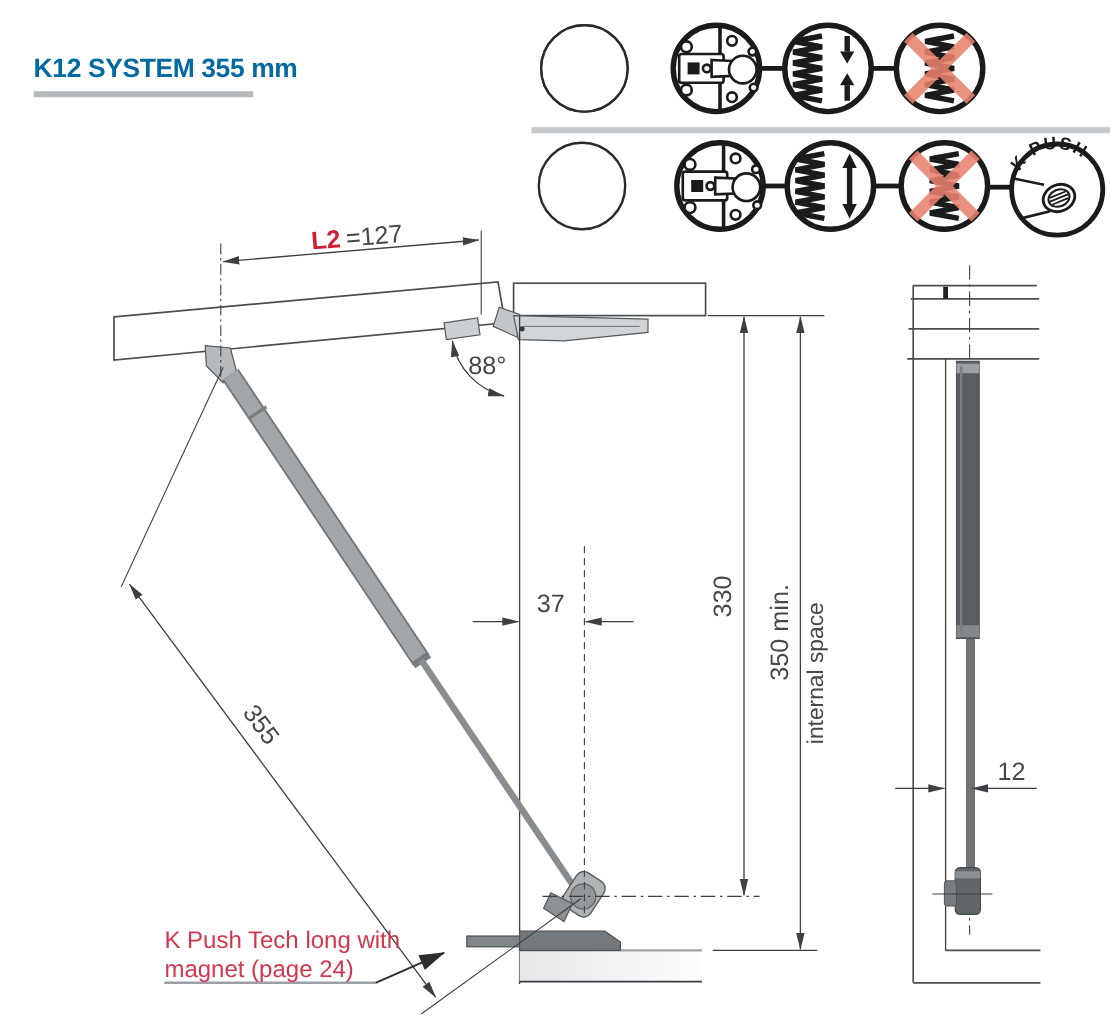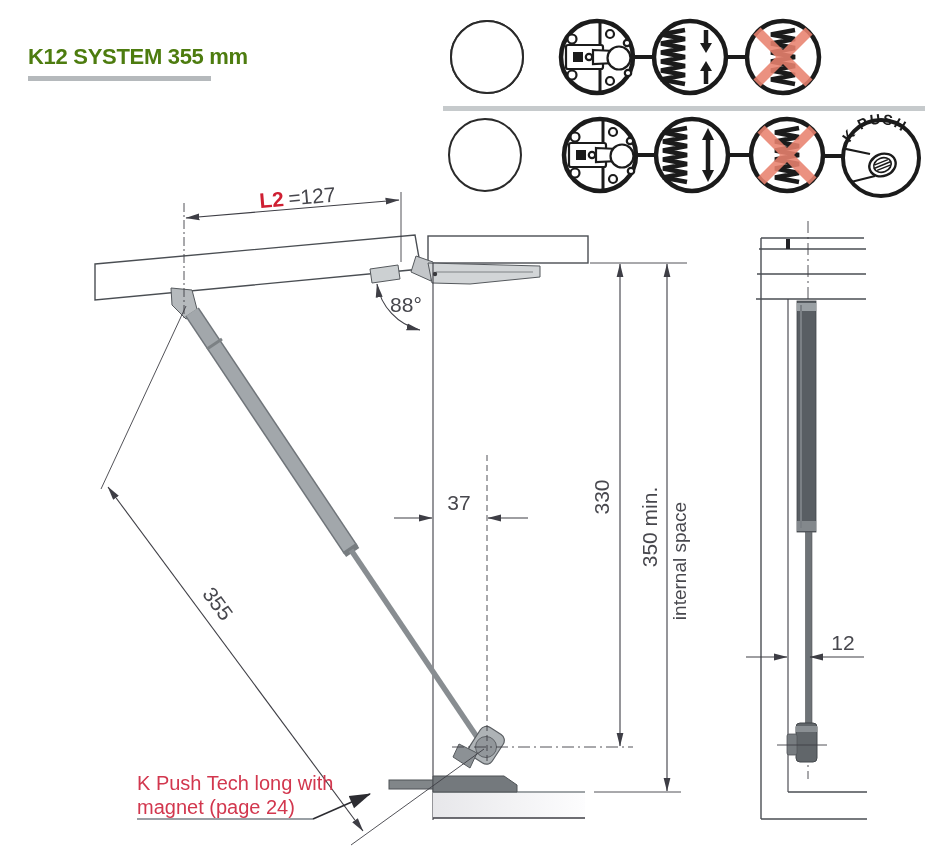--- a/index.html
+++ b/index.html
@@ -1,19 +1,19 @@
 <!DOCTYPE html>
 <html><head>
 <meta charset="utf-8">
 <style>
   html,body{margin:0;padding:0;background:#ffffff;}
   #canvas{position:relative;width:925px;height:850px;background:#fff;overflow:hidden;
           font-family:"Liberation Sans", sans-serif;}
   #title{position:absolute;left:28px;top:44px;font-size:22px;font-weight:bold;
-         color:#4d7c0f;letter-spacing:-0.3px;white-space:nowrap;}
+         color:#0369a1;letter-spacing:-0.3px;white-space:nowrap;}
   #title-underline{position:absolute;left:28px;top:76px;width:183px;height:5px;background:#b5b9bc;}
   svg{position:absolute;left:0;top:0;}
   .ln{stroke:#3e3e45;stroke-width:1.1;fill:none;}
   .thin{stroke:#3e3e45;stroke-width:0.9;fill:none;}
   .edge{stroke:#4a4e53;stroke-width:1.4;fill:none;}
   .dimtxt{fill:#47474d;font-size:21px;font-family:"Liberation Sans",sans-serif;}
   .dimtxt-s{fill:#47474d;font-size:19px;font-family:"Liberation Sans",sans-serif;}
   .icon-c{fill:#ffffff;stroke:#1b1b1b;stroke-width:4.5;}
   .icon-c-thin{fill:#ffffff;stroke:#2a2a2a;stroke-width:2;}
   .icon-s{fill:none;stroke:#1b1b1b;stroke-width:4.5;}

